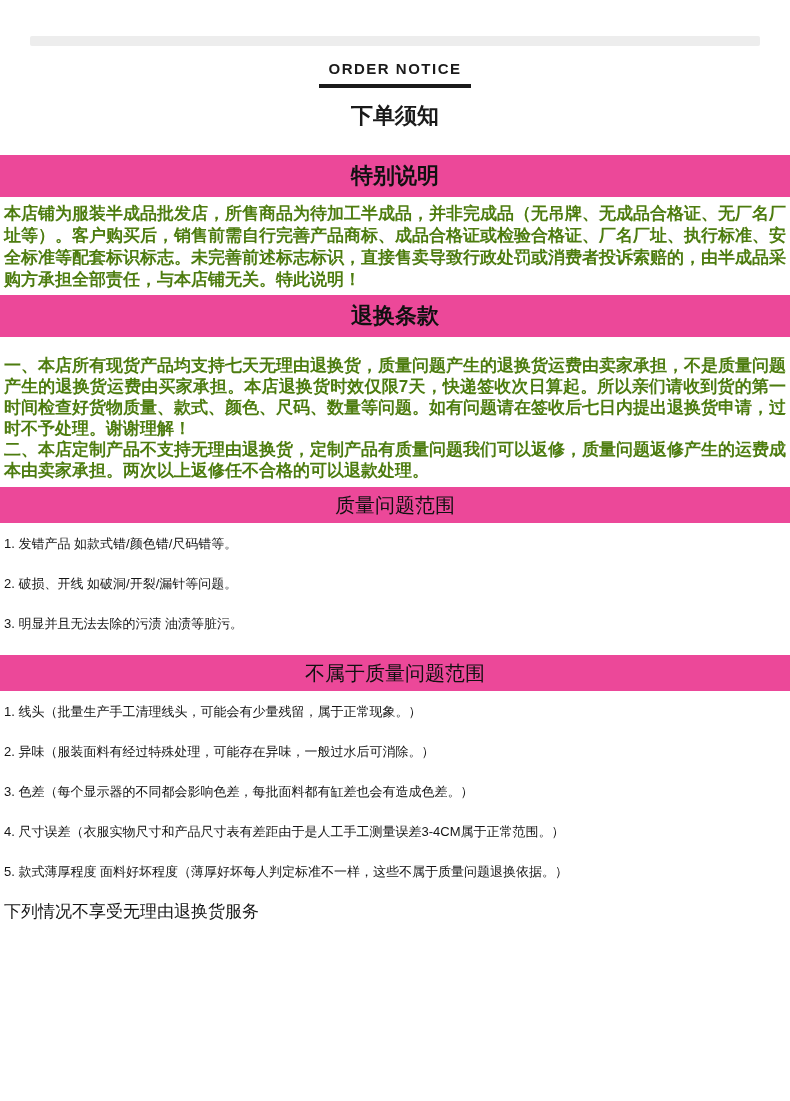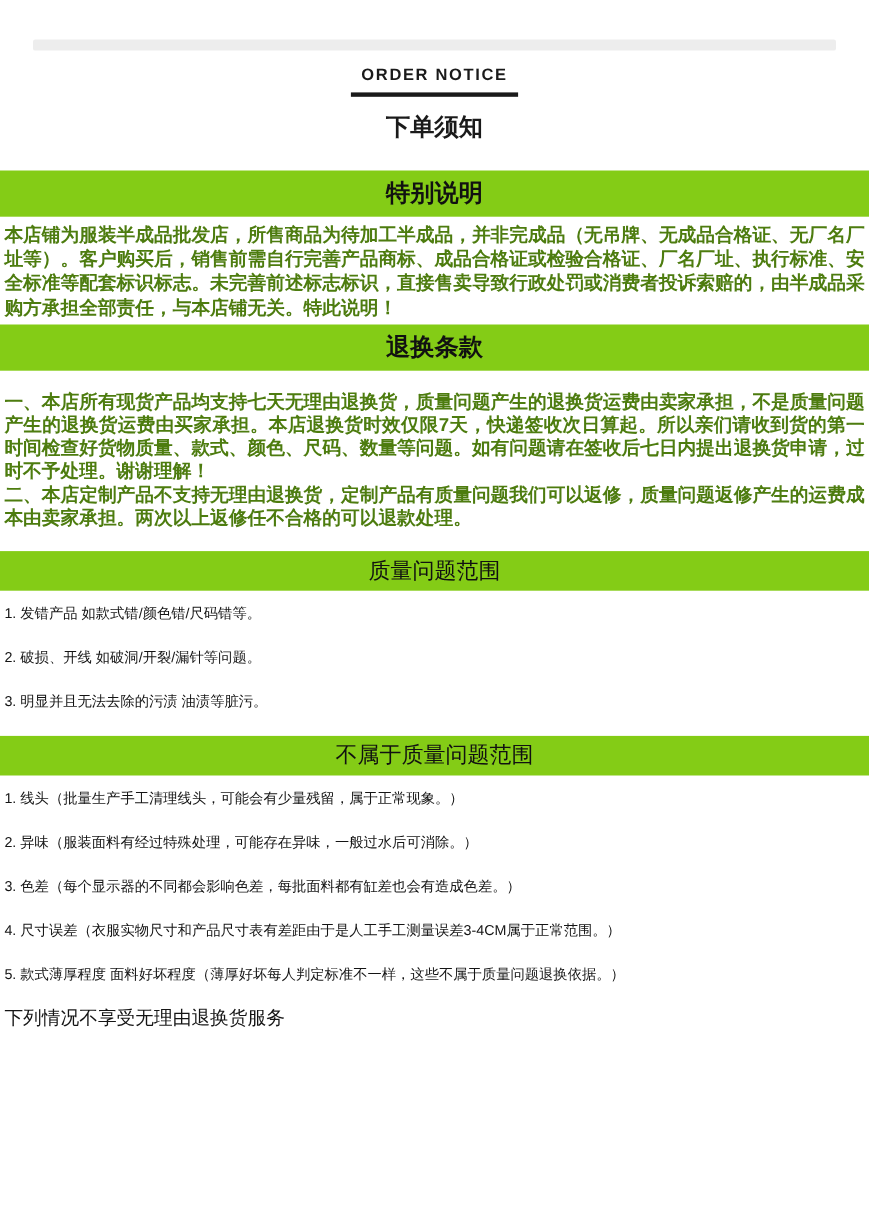--- a/index.html
+++ b/index.html
@@ -38,21 +38,21 @@
     margin: 13px 0 0 0;
     font-size: 22px;
     font-weight: bold;
     color: #1a1a1a;
   }
   .banner {
     margin-top: 24px;
     width: 790px;
     height: 42px;
     line-height: 42px;
-    background: #84cc16;
+    background: #ec4899;
     text-align: center;
     color: #111111;
   }
   .banner.bold   { font-size: 22px; font-weight: bold; }
   .banner.normal { font-size: 20px; font-weight: normal; height: 36px; line-height: 36px; }
   .para {
     margin: 6px 4px 4px 4px;
     font-size: 17px;
     font-weight: bold;
     line-height: 22px;
@@ -72,21 +72,21 @@
   }
   .list.first-gap .list-item:first-child { margin-top: 12px; }
   .sub-heading {
     margin: 22px 4px 22px 4px;
     font-size: 17px;
     font-weight: normal;
     line-height: 18px;
     color: #141414;
   }
   .section-returns .banner { margin-top: 4px; }
-  .section-quality .banner { margin-top: 20px; }
+  .section-quality .banner { margin-top: 6px; }
   .section-not-quality .banner { margin-top: 14px; }
 </style>
 </head>
 <body>
 
 <div class="page">
 
   <div class="top-bar"></div>
 
   <div class="header">

